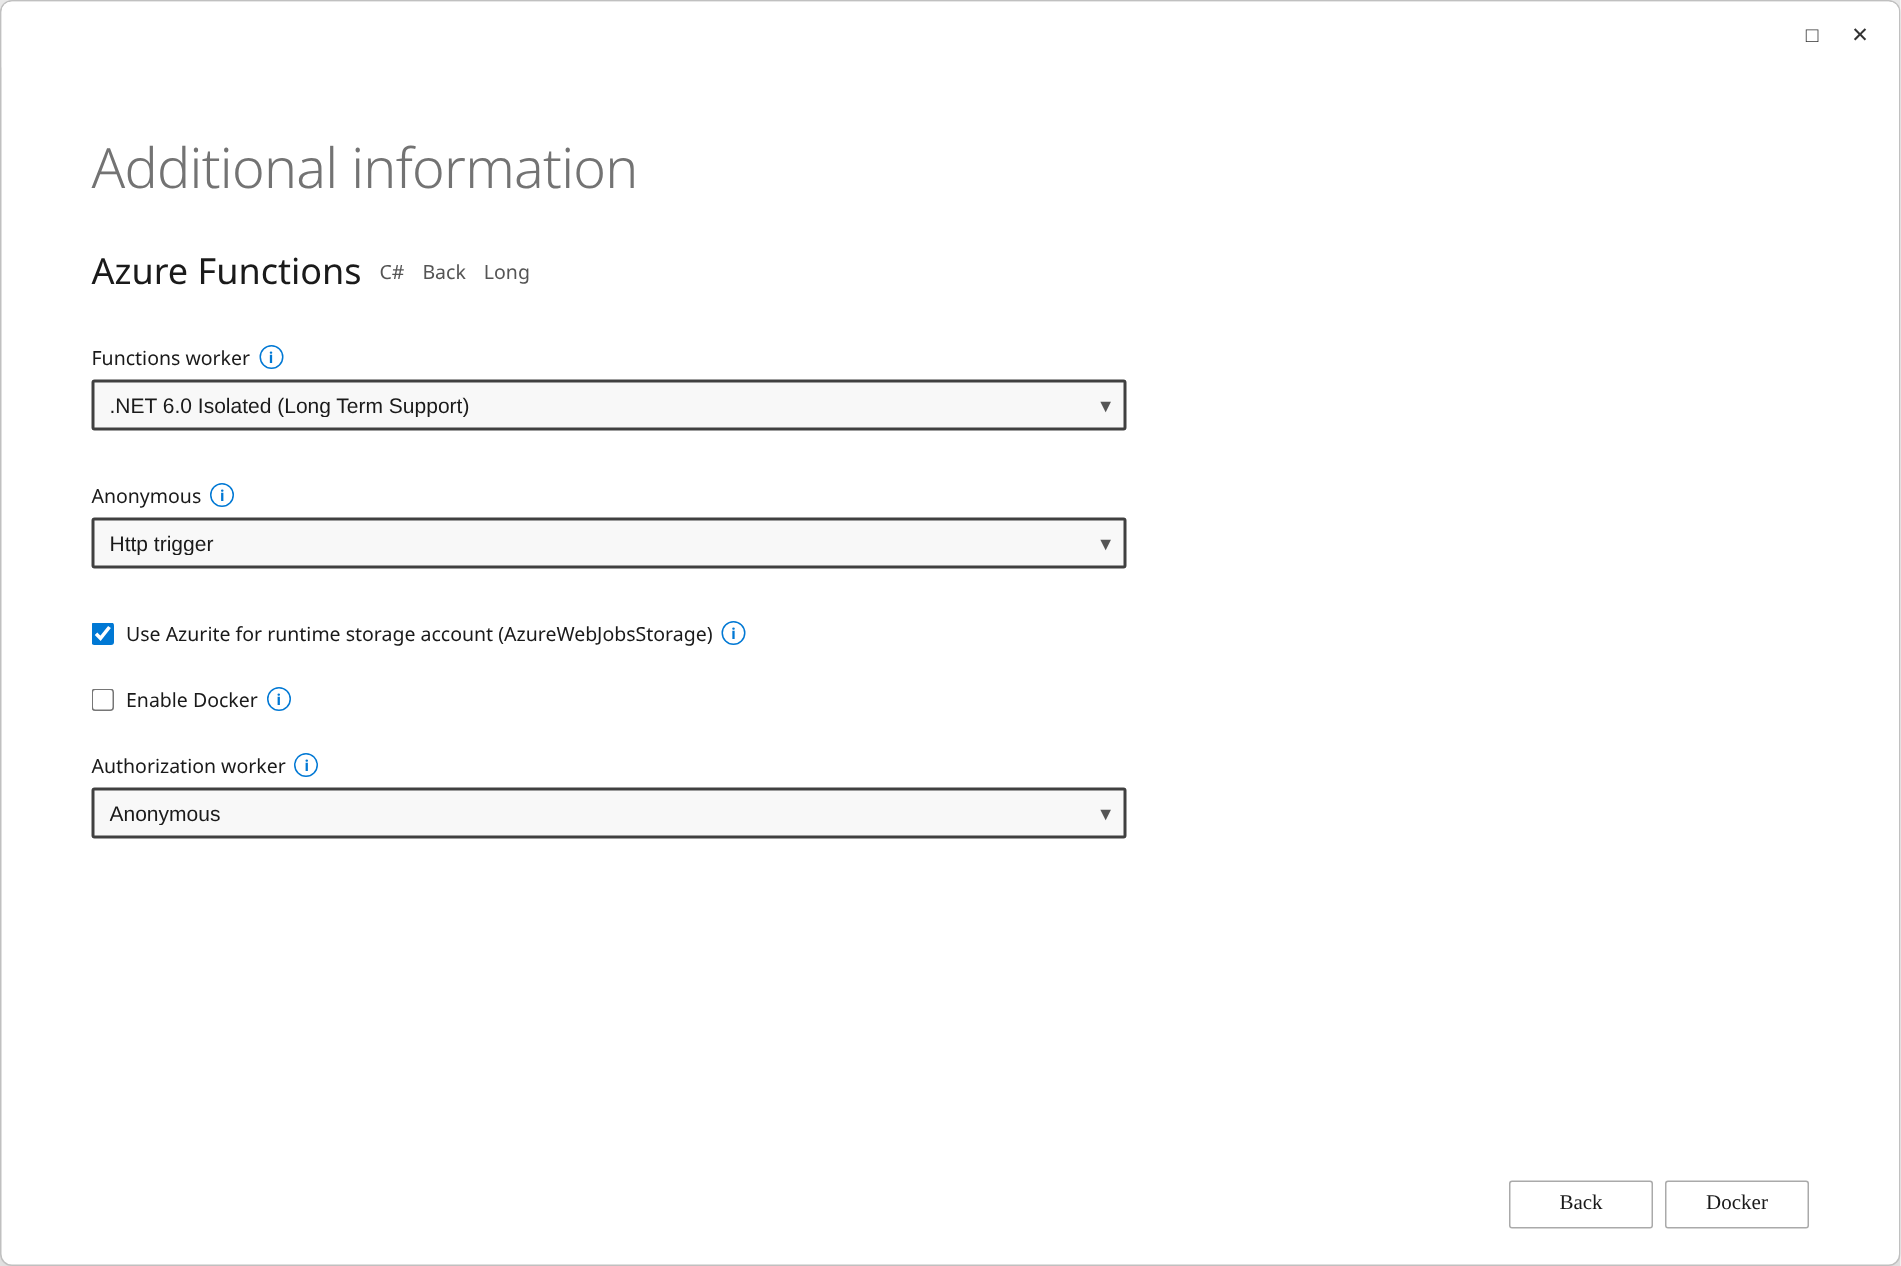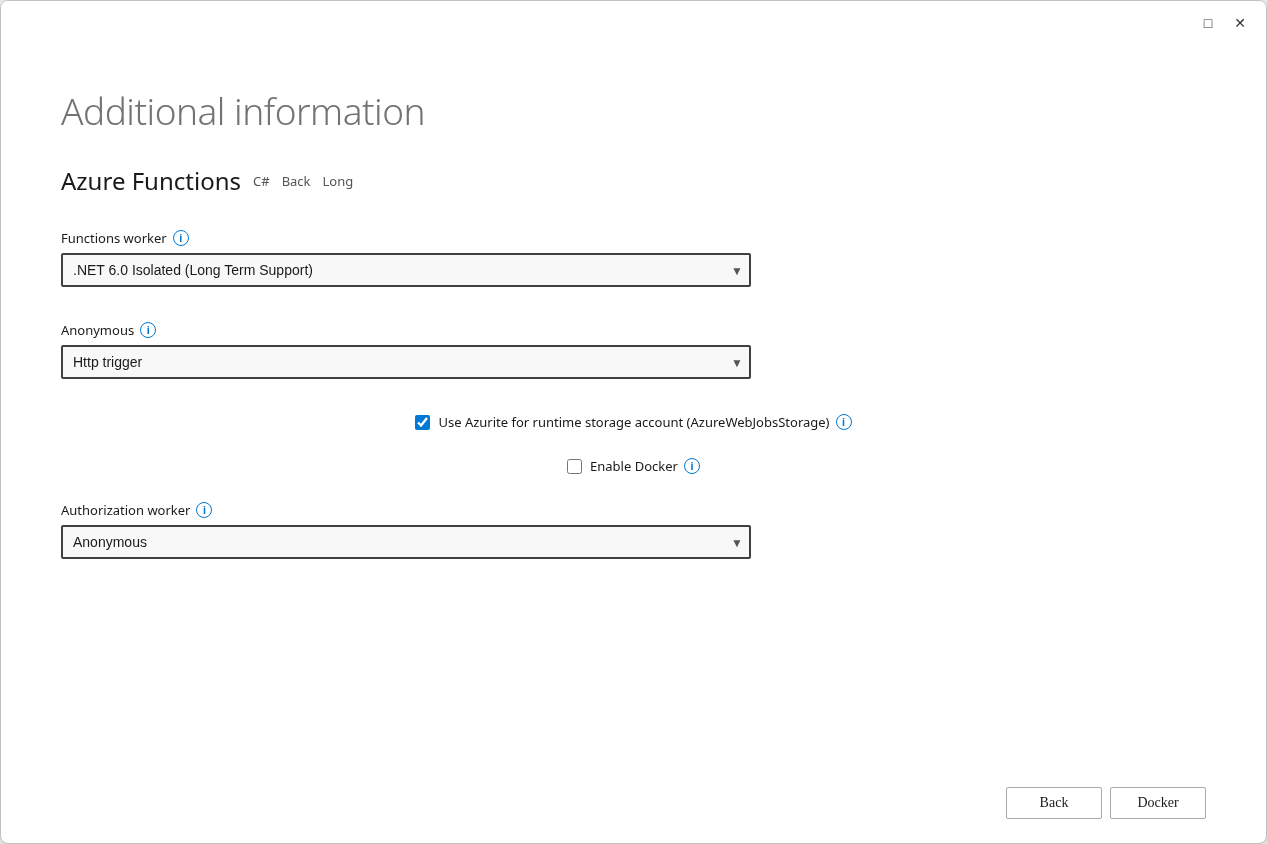--- a/index.html
+++ b/index.html
@@ -155,21 +155,20 @@
       pointer-events: none;
       color: #555;
       font-size: 12px;
     }
 
     .checkbox-row {
       display: flex;
       align-items: center;
       gap: 8px;
       margin-bottom: 10px;
-      justify-content: center;
     }
 
     .checkbox-input {
       width: 15px;
       height: 15px;
       cursor: pointer;
       accent-color: #0078d4;
       flex-shrink: 0;
     }
 

